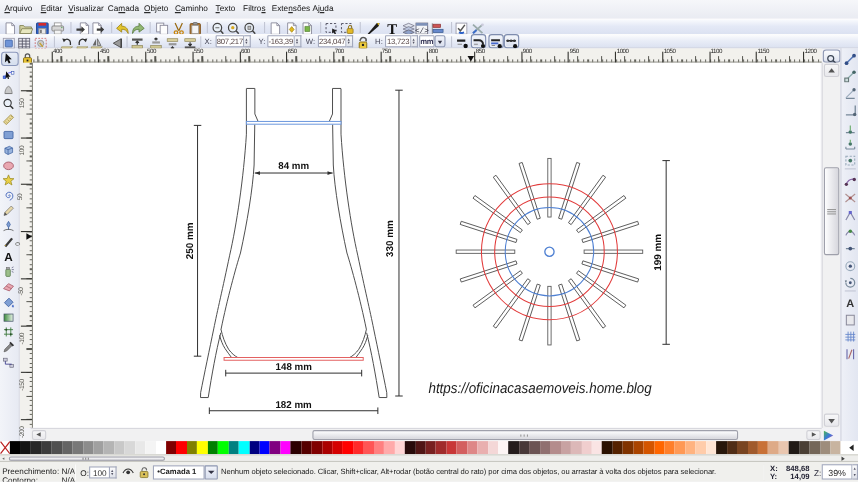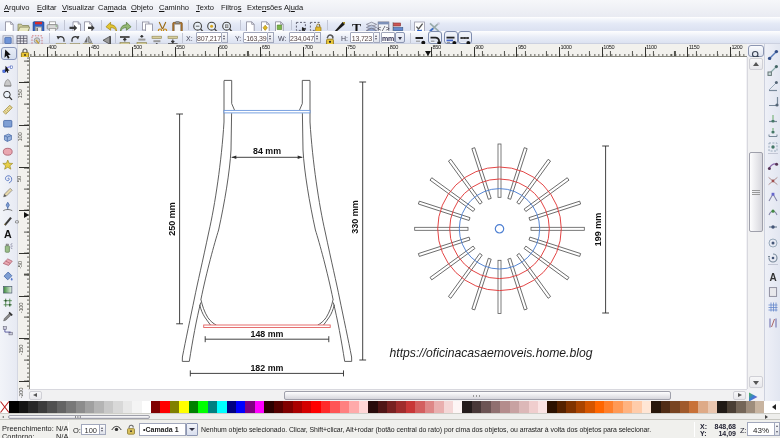--- a/index.html
+++ b/index.html
@@ -762,14 +762,14 @@
 <span class="abs" style="left:139px;top:2.5px;width:47px;height:13px;background:#fff;border:1px solid #a2a8bc;font-size:7px;font-weight:bold;color:#222;padding:2.5px 0 0 3px">•Camada 1</span>
 <span class="abs" style="left:186px;top:2.5px;width:12px;height:13px;border:1px solid #8c96b2;border-radius:1px;background:linear-gradient(180deg,#f2f4fa,#d9dfee)"></span>
 <span class="tri" style="left:189px;top:8px;border-left:3px solid transparent;border-right:3px solid transparent;border-top:3.8px solid #334;"></span>
 <span class="abs" style="left:201px;top:6px;font-size:6.9px;color:#1a1a1a;letter-spacing:-0.05px">Nenhum objeto selecionado. Clicar, Shift+clicar, Alt+rodar (botão central do rato) por cima dos objetos, ou arrastar à volta dos objetos para selecionar.</span>
 <span class="vline" style="left:694px;top:2px;height:15px"></span>
 <span class="abs" style="left:700px;top:2.5px;font-size:7px;color:#223;font-weight:bold">X:</span>
 <span class="abs" style="left:708px;top:2.5px;width:28px;font-size:7px;color:#223;font-weight:bold;text-align:right">848,68</span>
 <span class="abs" style="left:700px;top:10px;font-size:7px;color:#223;font-weight:bold">Y:</span>
 <span class="abs" style="left:708px;top:10px;width:28px;font-size:7px;color:#223;font-weight:bold;text-align:right">14,09</span>
 <span class="abs" style="left:740px;top:6px;font-size:7.5px;color:#223">Z:</span>
-<span class="abs" style="left:747px;top:2px;width:28px;height:14px;background:#fff;border:1px solid #a2a8bc;font-size:8px;color:#222;text-align:center;padding-top:2.5px">43%</span>
+<span class="abs" style="left:747px;top:2px;width:28px;height:14px;background:#fff;border:1px solid #a2a8bc;font-size:8px;color:#222;text-align:center;padding-top:2.5px">39%</span>
 <span class="spud" style="left:775px;top:2px;height:14px;width:5px"></span>
 </div>
 </body></html>

